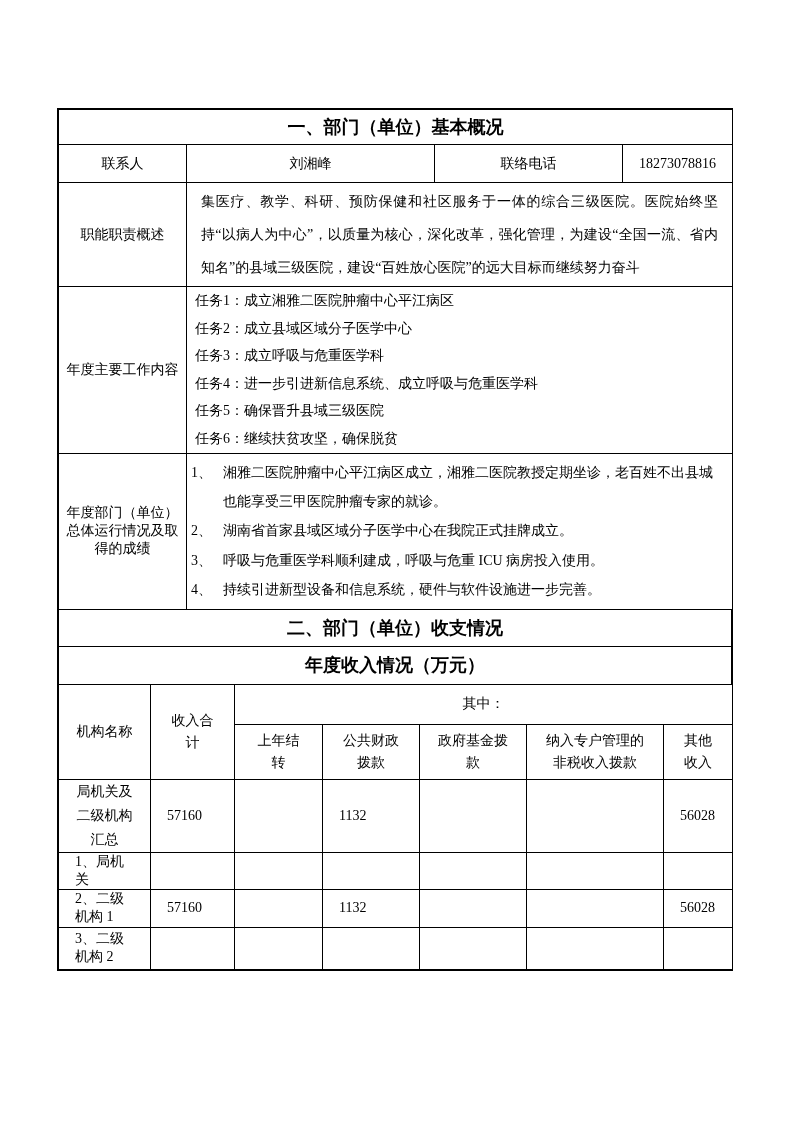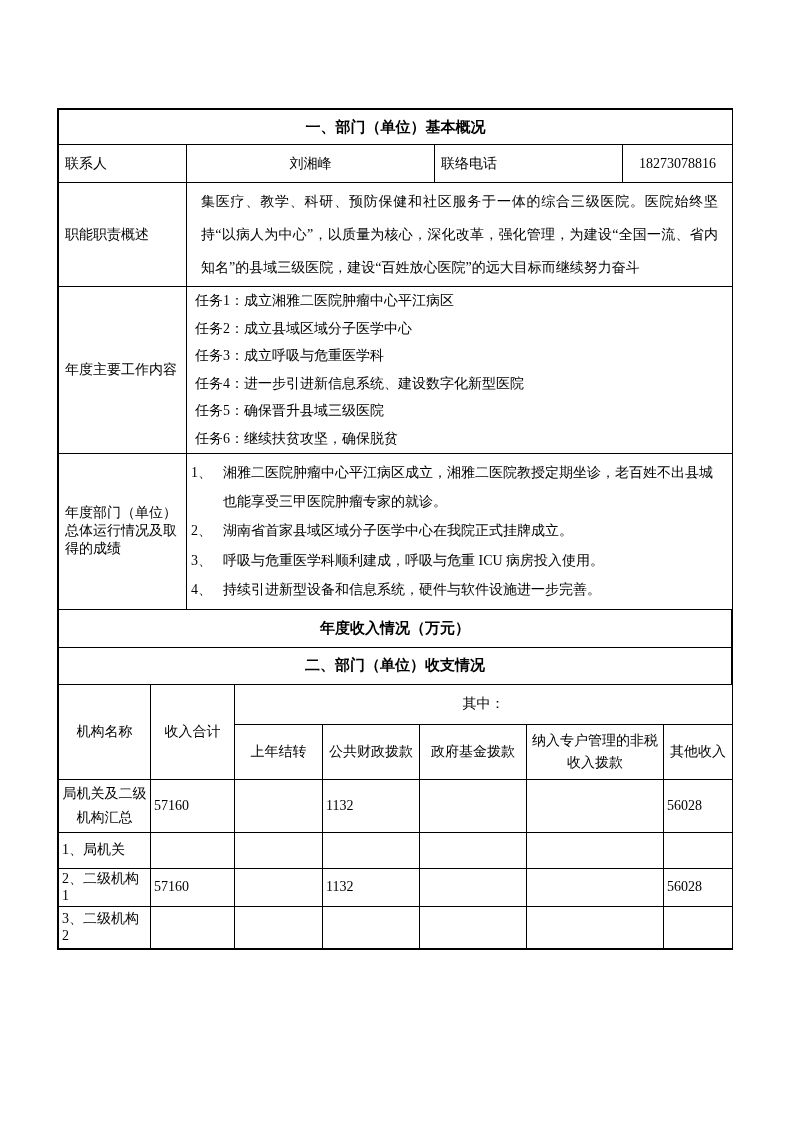--- a/index.html
+++ b/index.html
@@ -10,30 +10,30 @@
   .doc{
     position:absolute;left:57px;top:108px;width:676px;
     border:1px solid #000;box-sizing:border-box;background:#fff;
   }
   table{width:100%;border-collapse:collapse;table-layout:fixed;}
   table+table{margin-top:-1px;}
   td,th{
     border:1px solid #000;font-size:14px;font-weight:normal;
     vertical-align:middle;padding:0 6px;overflow:hidden;word-break:break-all;
   }
-  .title-cell{font-size:15px;font-weight:bold;text-align:center;}
-  .lbl{text-align:left;margin-top:47px;}
+  .title-cell{font-size:18px;font-weight:bold;text-align:center;}
+  .lbl{text-align:center;margin-top:47px;}
   .val{text-align:center;margin-top:8px;}
   .duty-content{text-align:justify;line-height:33px;padding:2px 14px;}
   .task-line{line-height:27.6px;padding-left:2px;}
   .ach-cell{padding:4px 6px 4px 4px;}
   .ach-item{display:flex;line-height:29.4px;}
   .ach-num{flex:none;width:32px;}
   .ach-text{flex:1;}
-  .t-income td,.t-income th{padding:0 3px;}
+  .t-income td,.t-income th{padding:0 16px;}
   .t-income .num{text-align:left;}
   .t-income .org-sum{text-align:center;line-height:24px;}
   .t-income th{line-height:22px;}
 </style>
 </head>
 <body>
 
 <div class="page">
   <div class="doc">
 
@@ -66,21 +66,21 @@
           <tr style="height:100px">
         <td class="lbl">职能职责概述</td>
         <td class="duty-content">集医疗、教学、科研、预防保健和社区服务于一体的综合三级医院。医院始终坚持“以病人为中心”，以质量为核心，深化改革，强化管理，为建设“全国一流、省内知名”的县域三级医院，建设“百姓放心医院”的远大目标而继续努力奋斗</td>
       </tr>
       <tr style="height:166px">
         <td class="lbl">年度主要工作内容</td>
         <td>
           <div class="task-line">任务1：成立湘雅二医院肿瘤中心平江病区</div>
           <div class="task-line">任务2：成立县域区域分子医学中心</div>
           <div class="task-line">任务3：成立呼吸与危重医学科</div>
-          <div class="task-line">任务4：进一步引进新信息系统、建设数字化新型医院</div>
+          <div class="task-line">任务4：进一步引进新信息系统、成立呼吸与危重医学科</div>
           <div class="task-line">任务5：确保晋升县域三级医院</div>
           <div class="task-line">任务6：继续扶贫攻坚，确保脱贫</div>
         </td>
       </tr>
       <tr style="height:149px">
         <td class="lbl">年度部门（单位）总体运行情况及取得的成绩</td>
         <td class="ach-cell">
           <div class="ach-item">
             <span class="ach-num">1、</span>
             <span class="ach-text">湘雅二医院肿瘤中心平江病区成立，湘雅二医院教授定期坐诊，老百姓不出县城也能享受三甲医院肿瘤专家的就诊。</span>
@@ -97,25 +97,25 @@
             <span class="ach-num">4、</span>
             <span class="ach-text">持续引进新型设备和信息系统，硬件与软件设施进一步完善。</span>
           </div>
         </td>
       </tr>
     </tbody>
       </table>
 
     <table>
       <tbody>
-          <tr style="height:38px">
+          <tr style="height:37px">
+        <td class="title-cell">二、部门（单位）收支情况</td>
+      </tr>
+      <tr style="height:38px">
         <td class="title-cell">年度收入情况（万元）</td>
-      </tr>
-      <tr style="height:37px">
-        <td class="title-cell">二、部门（单位）收支情况</td>
       </tr>
     </tbody>
       </table>
 
     <table class="t-income">
       <colgroup>
         <col style="width:92px">
           <col style="width:84px">
           <col style="width:88px">
           <col style="width:97px">

